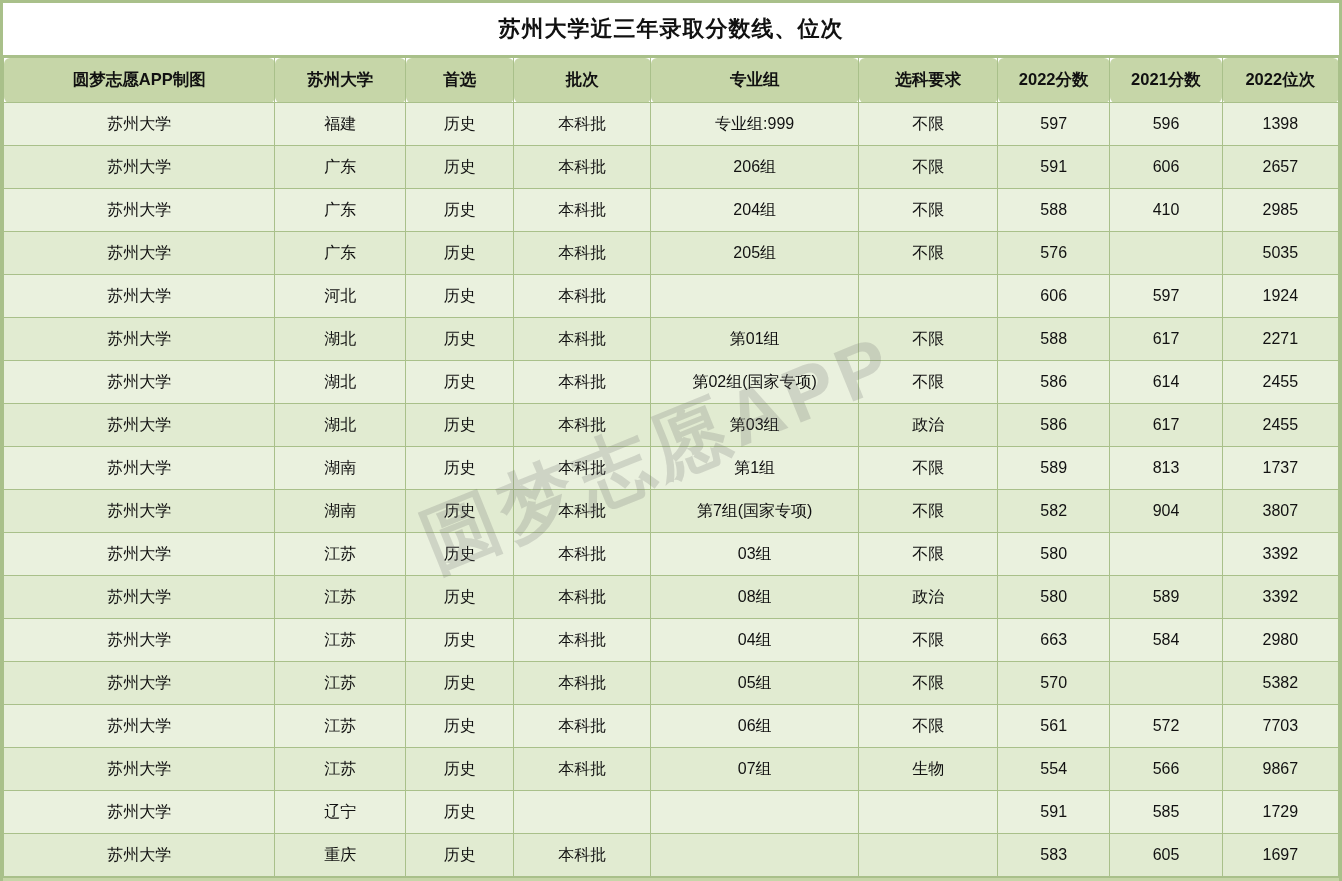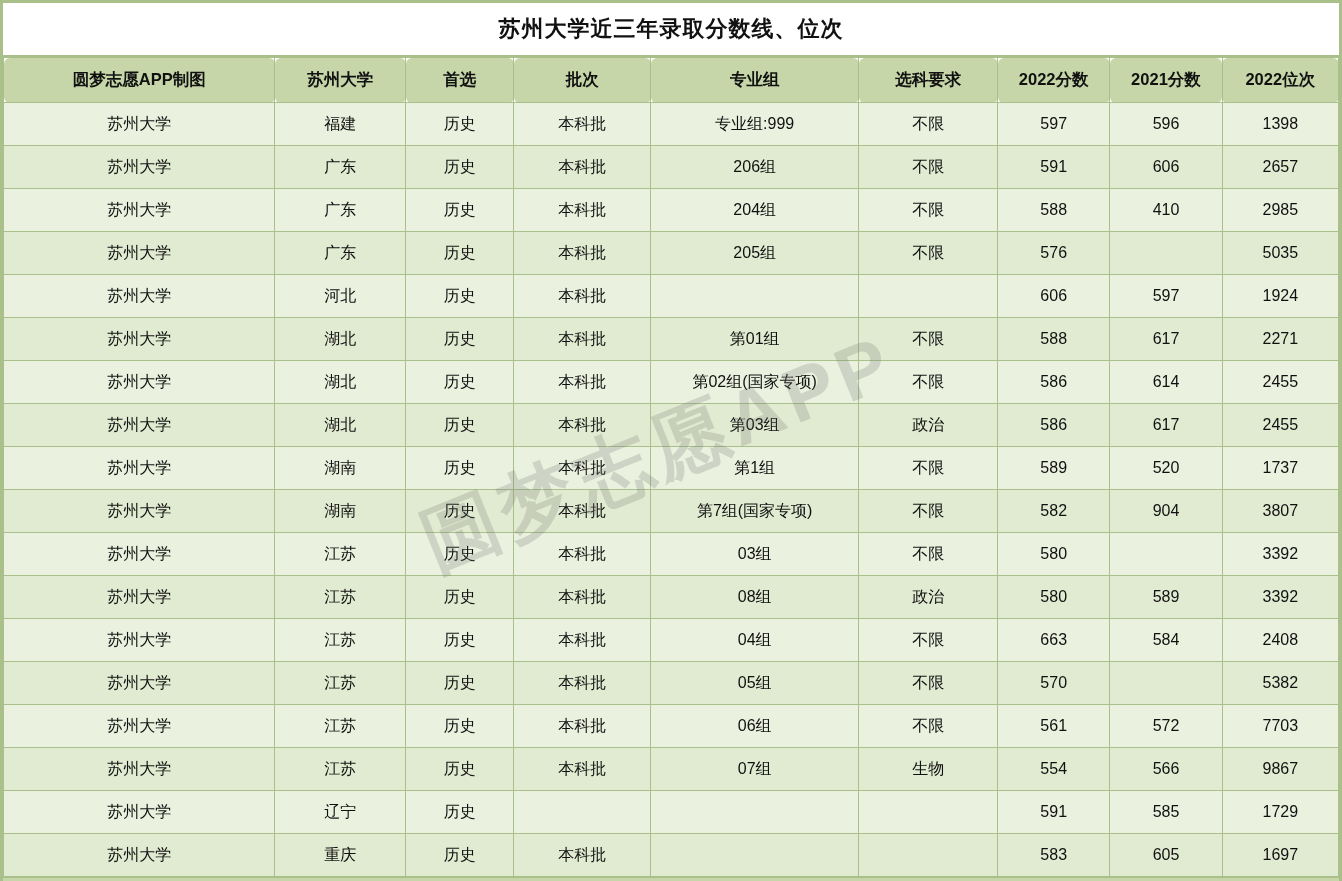--- a/index.html
+++ b/index.html
@@ -226,21 +226,21 @@
         <td>2455</td>
       </tr>
       <tr>
         <td>苏州大学</td>
         <td>湖南</td>
         <td>历史</td>
         <td>本科批</td>
         <td>第1组</td>
         <td>不限</td>
         <td>589</td>
-        <td>520</td>
+        <td>813</td>
         <td>1737</td>
       </tr>
       <tr class="row-alt">
         <td>苏州大学</td>
         <td>湖南</td>
         <td>历史</td>
         <td>本科批</td>
         <td>第7组(国家专项)</td>
         <td>不限</td>
         <td>582</td>
@@ -271,21 +271,21 @@
       </tr>
       <tr>
         <td>苏州大学</td>
         <td>江苏</td>
         <td>历史</td>
         <td>本科批</td>
         <td>04组</td>
         <td>不限</td>
         <td>663</td>
         <td>584</td>
-        <td>2408</td>
+        <td>2980</td>
       </tr>
       <tr class="row-alt">
         <td>苏州大学</td>
         <td>江苏</td>
         <td>历史</td>
         <td>本科批</td>
         <td>05组</td>
         <td>不限</td>
         <td>570</td>
         <td></td>

